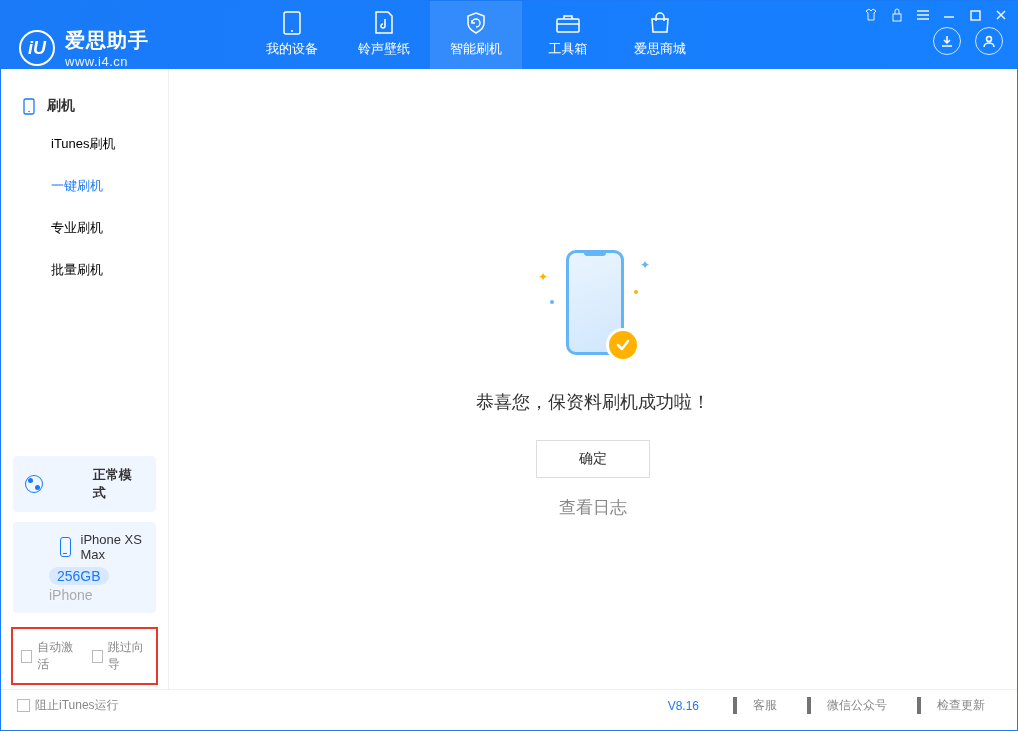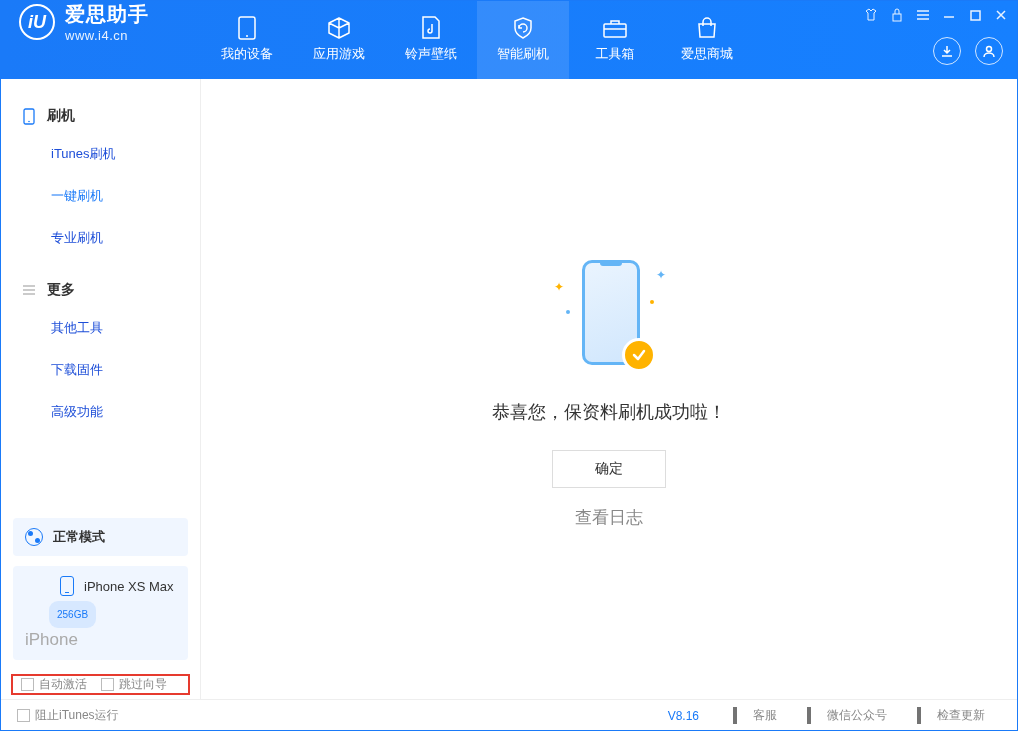--- a/index.html
+++ b/index.html
@@ -1,52 +1,52 @@
 <!DOCTYPE html>
 <html><head>
 <meta charset="utf-8">
 <style>
 * { margin: 0; padding: 0; box-sizing: border-box; font-family: "Microsoft YaHei", Arial, sans-serif; }
 body { background: #fff; width: 1018px; height: 731px; overflow: hidden; border: 1px solid #1a7af8; }
-.header { height: 78px; background: linear-gradient(to right, #1a7af8, #1680ff); display: flex; align-items: flex-start; color: #fff; position: relative; }
+.header { height: 68px; background: linear-gradient(to right, #1a7af8, #1680ff); display: flex; align-items: flex-end; color: #fff; position: relative; gap: 45px; }
 .logo-area { display: flex; align-items: center; padding: 0 18px; width: 200px; }
 .logo-icon { width: 36px; height: 36px; border: 2.5px solid #fff; border-radius: 50%; display: flex; align-items: center; justify-content: center; position: relative; }
 .logo-inner { font-size: 18px; font-weight: bold; font-style: italic; color: #fff; }
 .logo-text { margin-left: 10px; }
 .logo-title { font-size: 20px; font-weight: bold; letter-spacing: 1px; }
 .logo-sub { font-size: 13px; opacity: 0.9; letter-spacing: 0.5px; }
 .nav-tabs { display: flex; height: 100%; }
 .nav-tab { width: 92px; height: 100%; display: flex; flex-direction: column; align-items: center; justify-content: center; cursor: pointer; position: relative; }
 .nav-tab.active { background: rgba(255,255,255,0.12); }
 .nav-tab-icon { width: 26px; height: 22px; margin-bottom: 6px; display: flex; align-items: center; justify-content: center; }
 .nav-tab-label { font-size: 13px; color: #fff; }
 .win-controls { position: absolute; right: 8px; top: 6px; display: flex; gap: 10px; }
 .win-ctrl { width: 16px; height: 16px; display: flex; align-items: center; justify-content: center; cursor: pointer; opacity: 0.9; }
 .header-right { position: absolute; right: 14px; bottom: 14px; display: flex; gap: 14px; }
 .hr-btn { width: 28px; height: 28px; border: 1.5px solid rgba(255,255,255,0.8); border-radius: 50%; display: flex; align-items: center; justify-content: center; cursor: pointer; }
 .body-area { display: flex; height: 620px; }
-.sidebar { width: 200px; border-right: 1px solid #eee; display: flex; flex-direction: column; padding-top: 10px; }
+.sidebar { width: 168px; border-right: 1px solid #eee; display: flex; flex-direction: column; padding-top: 10px; }
 .side-section { padding: 10px 0 4px 0; }
 .side-header { display: flex; align-items: center; padding: 8px 20px; font-size: 14px; font-weight: bold; color: #333; }
 .side-header-icon { width: 16px; height: 16px; margin-right: 10px; display: flex; align-items: center; justify-content: center; }
-.side-item { padding: 12px 20px 12px 50px; font-size: 13px; color: #1d4ed8; cursor: pointer; }
+.side-item { padding: 12px 20px 12px 50px; font-size: 13px; color: #000000; cursor: pointer; }
 .side-item.active { color: #1a7af8; }
 .side-spacer { flex: 1; }
-.mode-box { margin: 0 12px 10px 12px; background: #f0f6ff; border-radius: 4px; padding: 10px 12px; display: flex; align-items: center; font-size: 13px; color: #333; font-weight: bold; }
+.mode-box { margin: 0 12px 10px 12px; background: #f0f6ff; border-radius: 4px; padding: 10px 12px; display: flex; align-items: center; font-size: 13px; color: #333; font-weight: bold; gap: 40px; }
 .mode-icon { width: 18px; height: 18px; margin-right: 10px; border: 1.5px solid #1a7af8; border-radius: 50%; position: relative; }
 .mode-icon::before, .mode-icon::after { content: ""; position: absolute; width: 5px; height: 5px; background: #1a7af8; border-radius: 50%; }
 .mode-icon::before { top: 2px; left: 2px; }
 .mode-icon::after { bottom: 2px; right: 2px; }
 .device-box { margin: 0 12px 10px 12px; background: #f0f6ff; border-radius: 4px; padding: 10px 12px; }
 .device-row { display: flex; align-items: center; font-size: 13px; color: #333; font-weight: normal; margin-left: 35px; }
 .device-icon { width: 14px; height: 20px; border: 1.5px solid #1a7af8; border-radius: 3px; margin-right: 10px; position: relative; }
 .device-icon::after { content: ""; position: absolute; bottom: 2px; left: 50%; transform: translateX(-50%); width: 4px; height: 1px; background: #1a7af8; }
-.device-badge { display: inline-block; background: #d7e8ff; color: #1a7af8; font-size: 10px; padding: 8px 8px; border-radius: 9px; margin: 5px 0 2px 24px; text-align: right; }
-.device-type { font-size: 17px; color: #aaa; }
-.options-box { margin: 4px 10px 4px 10px; border: 2px solid #e63a2e; padding: 0 8px; display: flex; gap: 14px; }
+.device-badge { display: inline-block; background: #d7e8ff; color: #1a7af8; font-size: 14px; padding: 1px 8px; border-radius: 9px; margin: 5px 0 2px 24px; text-align: right; }
+.device-type { font-size: 14px; color: #aaa; margin-left: 24px; }
+.options-box { margin: 4px 10px 4px 10px; border: 2px solid #e63a2e; padding: 10px 8px; display: flex; gap: 14px; }
 .opt { display: flex; align-items: center; font-size: 12px; color: #888; cursor: pointer; }
 .cb { width: 13px; height: 13px; border: 1px solid #bbb; margin-right: 5px; }
 .main { flex: 1; display: flex; flex-direction: column; align-items: center; justify-content: center; }
 .success-illus { width: 130px; height: 130px; position: relative; margin-bottom: 20px; }
 .phone-frame { position: absolute; left: 38px; top: 10px; width: 58px; height: 105px; border: 3px solid #64b5f6; border-radius: 10px; background: linear-gradient(160deg, #eaf4fe, #d1e7fd); }
 .phone-notch { position: absolute; top: 0; left: 50%; transform: translateX(-50%); width: 22px; height: 3px; background: #64b5f6; border-radius: 0 0 3px 3px; }
 .success-check { position: absolute; right: 18px; bottom: 8px; width: 34px; height: 34px; background: #ffb300; border-radius: 50%; display: flex; align-items: center; justify-content: center; border: 3px solid #fff; }
 .sparkle { position: absolute; color: #ffb300; font-size: 12px; }
 .spark1 { left: 10px; top: 30px; }
 .spark2 { right: 8px; top: 18px; color: #64b5f6; }
@@ -82,28 +82,20 @@
       <div class="nav-tab-icon">
           <svg width="18" height="24" viewBox="0 0 18 24">
             <rect x="1" y="1" width="16" height="22" rx="2" fill="none" stroke="#fff" stroke-width="1.5"></rect>
             <circle cx="9" cy="20" r="1" fill="#fff"></circle>
           </svg>
         </div>
       <span class="nav-tab-label">我的设备</span>
     </div>
     <div class="nav-tab">
       <div class="nav-tab-icon">
-          <svg width="24" height="22" viewBox="0 0 24 22">
-            <path d="M12 1 L22 6 L22 16 L12 21 L2 16 L2 6 Z M12 1 L12 11 M2 6 L12 11 L22 6 M12 11 L12 21" fill="none" stroke="#fff" stroke-width="1.5" stroke-linejoin="round"></path>
-          </svg>
-        </div>
-      <span class="nav-tab-label">应用游戏</span>
-    </div>
-    <div class="nav-tab">
-      <div class="nav-tab-icon">
           <svg width="20" height="24" viewBox="0 0 20 24">
             <path d="M2 1 H14 L18 5 V22 H2 Z" fill="none" stroke="#fff" stroke-width="1.5"></path>
             <path d="M11 8 V15 A2 2 0 1 1 9 13" fill="none" stroke="#fff" stroke-width="1.5"></path>
           </svg>
         </div>
       <span class="nav-tab-label">铃声壁纸</span>
     </div>
     <div class="nav-tab active">
       <div class="nav-tab-icon">
           <svg width="24" height="24" viewBox="0 0 24 24">
@@ -190,33 +182,21 @@
             <svg width="12" height="17" viewBox="0 0 12 17">
               <rect x="1" y="1" width="10" height="15" rx="1.5" fill="none" stroke="#1a7af8" stroke-width="1.3"></rect>
               <circle cx="6" cy="13.5" r="0.8" fill="#1a7af8"></circle>
             </svg>
           </span>
         <span>刷机</span>
       </div>
       <div class="side-item">iTunes刷机</div>
       <div class="side-item active">一键刷机</div>
       <div class="side-item">专业刷机</div>
-    </div>
-    <div class="side-section">
-      <div class="side-header">
-        <span class="side-header-icon">
-            <svg width="14" height="12" viewBox="0 0 14 12" stroke="#bbb" stroke-width="1.3">
-              <path d="M1 2 H13 M1 6 H13 M1 10 H13"></path>
-            </svg>
-          </span>
-        <span>更多</span>
-      </div>
-      <div class="side-item">其他工具</div>
-      <div class="side-item">下载固件</div>
-      <div class="side-item">高级功能</div>
+      <div class="side-item">批量刷机</div>
     </div>
     <div class="side-spacer"></div>
     <div class="mode-box">
       <span class="mode-icon"></span>
       <span>正常模式</span>
     </div>
     <div class="device-box">
       <div class="device-row">
         <span class="device-icon"></span>
         <span>iPhone XS Max</span>

